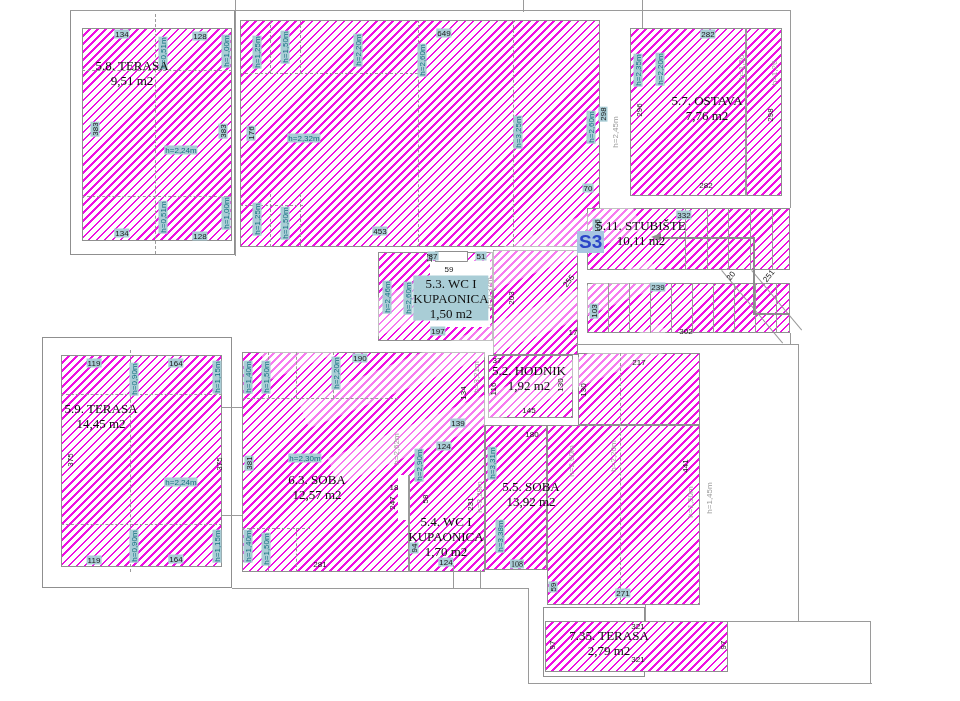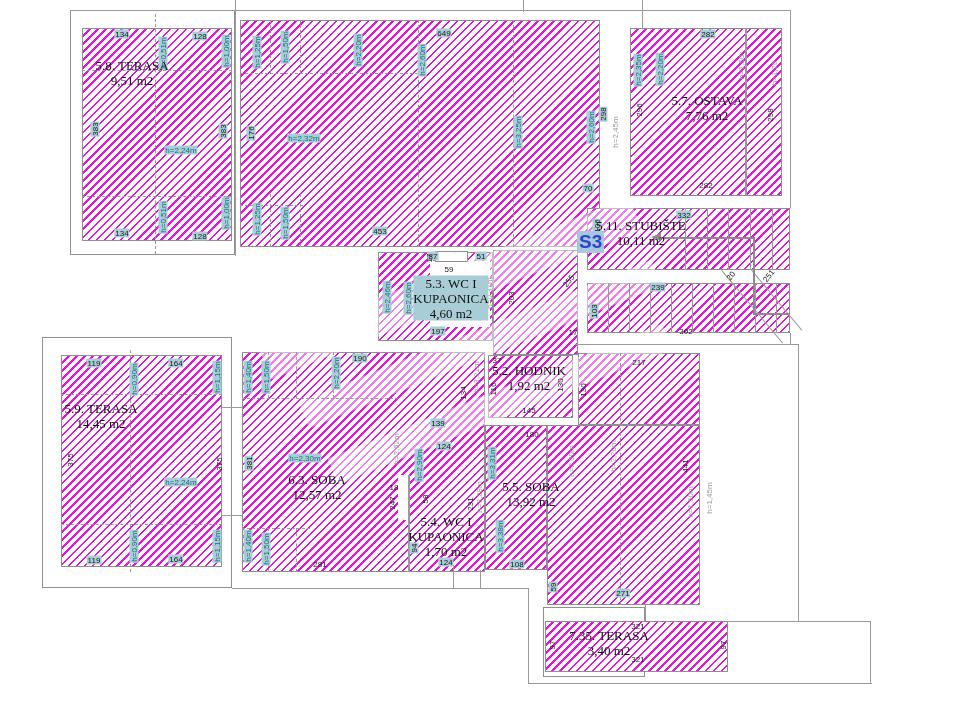--- a/index.html
+++ b/index.html
@@ -181,38 +181,38 @@
     <div class="lbl h" style="left: 248px; top: 377px; transform: translate(-50%, -50%) rotate(-90deg);">h=1,40m</div>
     <div class="lbl h" style="left: 266px; top: 377px; transform: translate(-50%, -50%) rotate(-90deg);">h=1,50m</div>
     <div class="lbl h" style="left: 336px; top: 373px; transform: translate(-50%, -50%) rotate(-90deg);">h=2,20m</div>
     <div class="lbl d" style="left: 249px; top: 463px; transform: translate(-50%, -50%) rotate(-90deg);">381</div>
     <div class="lbl h" style="left: 305px; top: 458px; transform: translate(-50%, -50%);">h=2,30m</div>
     <div class="lbl g" style="left: 396px; top: 449px; transform: translate(-50%, -50%) rotate(-90deg);">h=2,62m</div>
     <div class="lbl p" style="left: 392px; top: 503px; transform: translate(-50%, -50%) rotate(-90deg);">247</div>
     <div class="lbl h" style="left: 248px; top: 546px; transform: translate(-50%, -50%) rotate(-90deg);">h=1,40m</div>
     <div class="lbl h" style="left: 266px; top: 549px; transform: translate(-50%, -50%) rotate(-90deg);">h=1,50m</div>
     <div class="lbl p" style="left: 320px; top: 564px; transform: translate(-50%, -50%);">281</div>
-    <div class="lbl d" style="left: 438px; top: 423px; transform: translate(-50%, -50%);">139</div>
+    <div class="lbl d" style="left: 458px; top: 423px; transform: translate(-50%, -50%);">139</div>
     <div class="lbl d" style="left: 444px; top: 446px; transform: translate(-50%, -50%);">124</div>
     <div class="lbl p" style="left: 463px; top: 393px; transform: translate(-50%, -50%) rotate(-90deg);">134</div>
     <div class="lbl h" style="left: 419px; top: 465px; transform: translate(-50%, -50%) rotate(-90deg);">h=2,90m</div>
     <div class="lbl p" style="left: 394px; top: 487px; transform: translate(-50%, -50%);">18</div>
     <div class="lbl p" style="left: 425px; top: 499px; transform: translate(-50%, -50%) rotate(-90deg);">58</div>
     <div class="lbl p" style="left: 470px; top: 504px; transform: translate(-50%, -50%) rotate(-90deg);">231</div>
     <div class="lbl g" style="left: 479px; top: 497px; transform: translate(-50%, -50%) rotate(-90deg);">h=3,28m</div>
     <div class="lbl d" style="left: 414px; top: 548px; transform: translate(-50%, -50%) rotate(-90deg);">94</div>
     <div class="lbl d" style="left: 446px; top: 562px; transform: translate(-50%, -50%);">124</div>
     <div class="lbl h" style="left: 492px; top: 463px; transform: translate(-50%, -50%) rotate(-90deg);">h=3,31m</div>
     <div class="lbl h" style="left: 500px; top: 536px; transform: translate(-50%, -50%) rotate(-90deg);">h=3,38m</div>
     <div class="lbl g" style="left: 571px; top: 461px; transform: translate(-50%, -50%) rotate(-90deg);">h=2,60m</div>
     <div class="lbl g" style="left: 613px; top: 456px; transform: translate(-50%, -50%) rotate(-90deg);">h=2,20m</div>
     <div class="lbl p" style="left: 685px; top: 466px; transform: translate(-50%, -50%) rotate(-90deg);">441</div>
     <div class="lbl g" style="left: 690px; top: 502px; transform: translate(-50%, -50%) rotate(-90deg);">h=1,50m</div>
     <div class="lbl g" style="left: 709px; top: 498px; transform: translate(-50%, -50%) rotate(-90deg);">h=1,45m</div>
-    <div class="lbl d" style="left: 517px; top: 564px; transform: translate(-50%, -50%);">108</div>
+    <div class="lbl d" style="left: 517px; top: 564px; transform: translate(-50%, -50%); font-family: Liberation Serif, serif;">108</div>
     <div class="lbl d" style="left: 553px; top: 587px; transform: translate(-50%, -50%) rotate(-90deg);">59</div>
     <div class="lbl d" style="left: 623px; top: 593px; transform: translate(-50%, -50%);">271</div>
     <div class="lbl d" style="left: 94px; top: 363px; transform: translate(-50%, -50%);">119</div>
     <div class="lbl d" style="left: 176px; top: 363px; transform: translate(-50%, -50%);">164</div>
     <div class="lbl h" style="left: 134px; top: 379px; transform: translate(-50%, -50%) rotate(-90deg);">h=0,90m</div>
     <div class="lbl h" style="left: 217px; top: 377px; transform: translate(-50%, -50%) rotate(-90deg);">h=1,15m</div>
     <div class="lbl p" style="left: 70px; top: 460px; transform: translate(-50%, -50%) rotate(-90deg);">375</div>
     <div class="lbl p" style="left: 219px; top: 464px; transform: translate(-50%, -50%) rotate(-90deg);">375</div>
     <div class="lbl h" style="left: 181px; top: 482px; transform: translate(-50%, -50%);">h=2,24m</div>
     <div class="lbl d" style="left: 94px; top: 560px; transform: translate(-50%, -50%);">119</div>
@@ -233,21 +233,21 @@
       <div>5.7. OSTAVA</div>
       <div>7,76 m2</div>
     </div>
     <div class="title" style="left: 641px; top: 233px;">
       <div>5.11. STUBIŠTE</div>
       <div>10,11 m2</div>
     </div>
     <div class="title bgteal" style="left: 451px; top: 298px;">
       <div>5.3. WC I</div>
       <div>KUPAONICA</div>
-      <div>4,60 m2</div>
+      <div>1,50 m2</div>
     </div>
     <div class="title" style="left: 529px; top: 378px;">
       <div>5.2. HODNIK</div>
       <div>1,92 m2</div>
     </div>
     <div class="title" style="left: 317px; top: 487px;">
       <div>6.3. SOBA</div>
       <div>12,57 m2</div>
     </div>
     <div class="title" style="left: 446px; top: 536px;">
@@ -258,15 +258,15 @@
     <div class="title" style="left: 531px; top: 494px;">
       <div>5.5. SOBA</div>
       <div>13,92 m2</div>
     </div>
     <div class="title" style="left: 101px; top: 416px;">
       <div>5.9. TERASA</div>
       <div>14,45 m2</div>
     </div>
     <div class="title" style="left: 609px; top: 643px;">
       <div>7.35. TERASA</div>
-      <div>3,40 m2</div>
+      <div>2,79 m2</div>
     </div>
   </div>
 
 </body></html>

